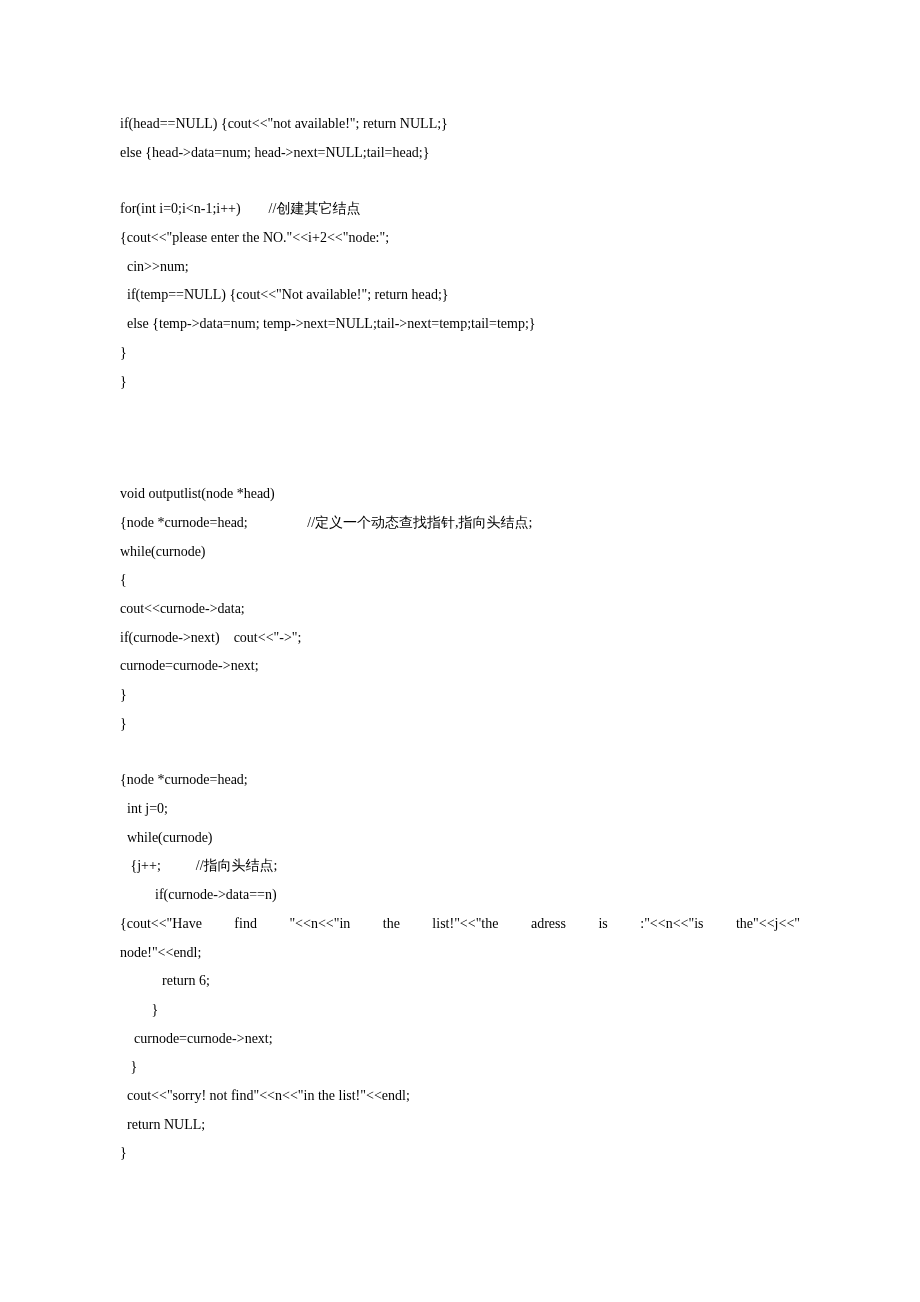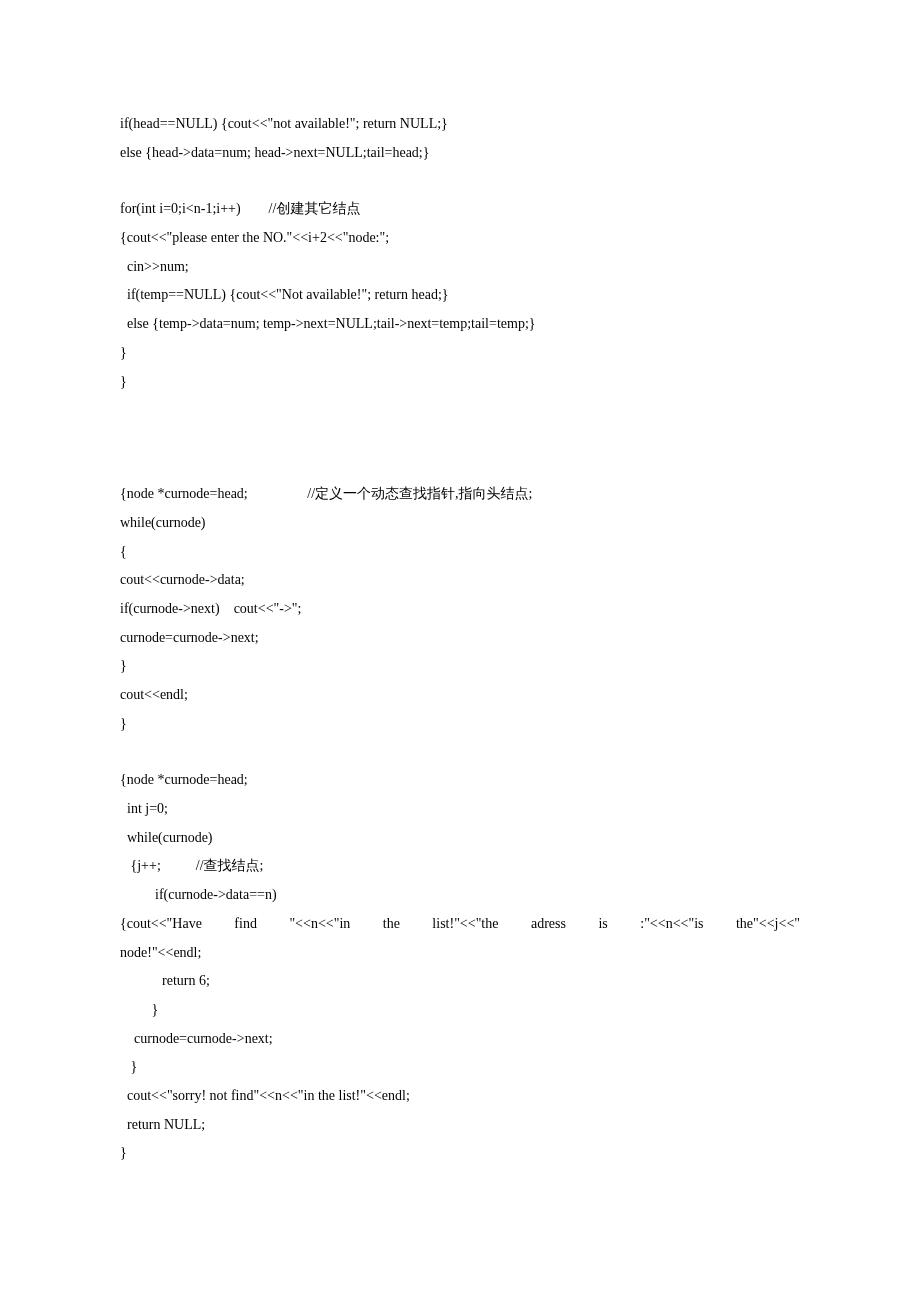--- a/index.html
+++ b/index.html
@@ -38,34 +38,34 @@
     <div class="line">for(int i=0;i&lt;n-1;i++)        //创建其它结点</div>
     <div class="line">{cout&lt;&lt;"please enter the NO."&lt;&lt;i+2&lt;&lt;"node:";</div>
     <div class="line">  cin&gt;&gt;num;</div>
     <div class="line">  if(temp==NULL) {cout&lt;&lt;"Not available!"; return head;}</div>
     <div class="line">  else {temp-&gt;data=num; temp-&gt;next=NULL;tail-&gt;next=temp;tail=temp;}</div>
     <div class="line">}</div>
     <div class="line">}</div>
     <div class="blank"></div>
     <div class="blank"></div>
     <div class="blank"></div>
+    <div class="line">void outputlist(node *head)</div>
     <div class="line">{node *curnode=head;                 //定义一个动态查找指针,指向头结点;</div>
     <div class="line">while(curnode)</div>
     <div class="line">{</div>
     <div class="line">cout&lt;&lt;curnode-&gt;data;</div>
     <div class="line">if(curnode-&gt;next)    cout&lt;&lt;"-&gt;";</div>
     <div class="line">curnode=curnode-&gt;next;</div>
     <div class="line">}</div>
-    <div class="line">cout&lt;&lt;endl;</div>
     <div class="line">}</div>
     <div class="blank"></div>
     <div class="line">{node *curnode=head;</div>
     <div class="line">  int j=0;</div>
     <div class="line">  while(curnode)</div>
-    <div class="line">   {j++;          //查找结点;</div>
+    <div class="line">   {j++;          //指向头结点;</div>
     <div class="line">          if(curnode-&gt;data==n)</div>
     <div class="line justify">         {cout&lt;&lt;"Have   find   "&lt;&lt;n&lt;&lt;"in   the   list!"&lt;&lt;"the   adress   is   :"&lt;&lt;n&lt;&lt;"is   the"&lt;&lt;j&lt;&lt;"</div>
     <div class="line">node!"&lt;&lt;endl;</div>
     <div class="line">            return 6;</div>
     <div class="line">         }</div>
     <div class="line">    curnode=curnode-&gt;next;</div>
     <div class="line">   }</div>
     <div class="line">  cout&lt;&lt;"sorry! not find"&lt;&lt;n&lt;&lt;"in the list!"&lt;&lt;endl;</div>
     <div class="line">  return NULL;</div>
     <div class="line">}</div>

